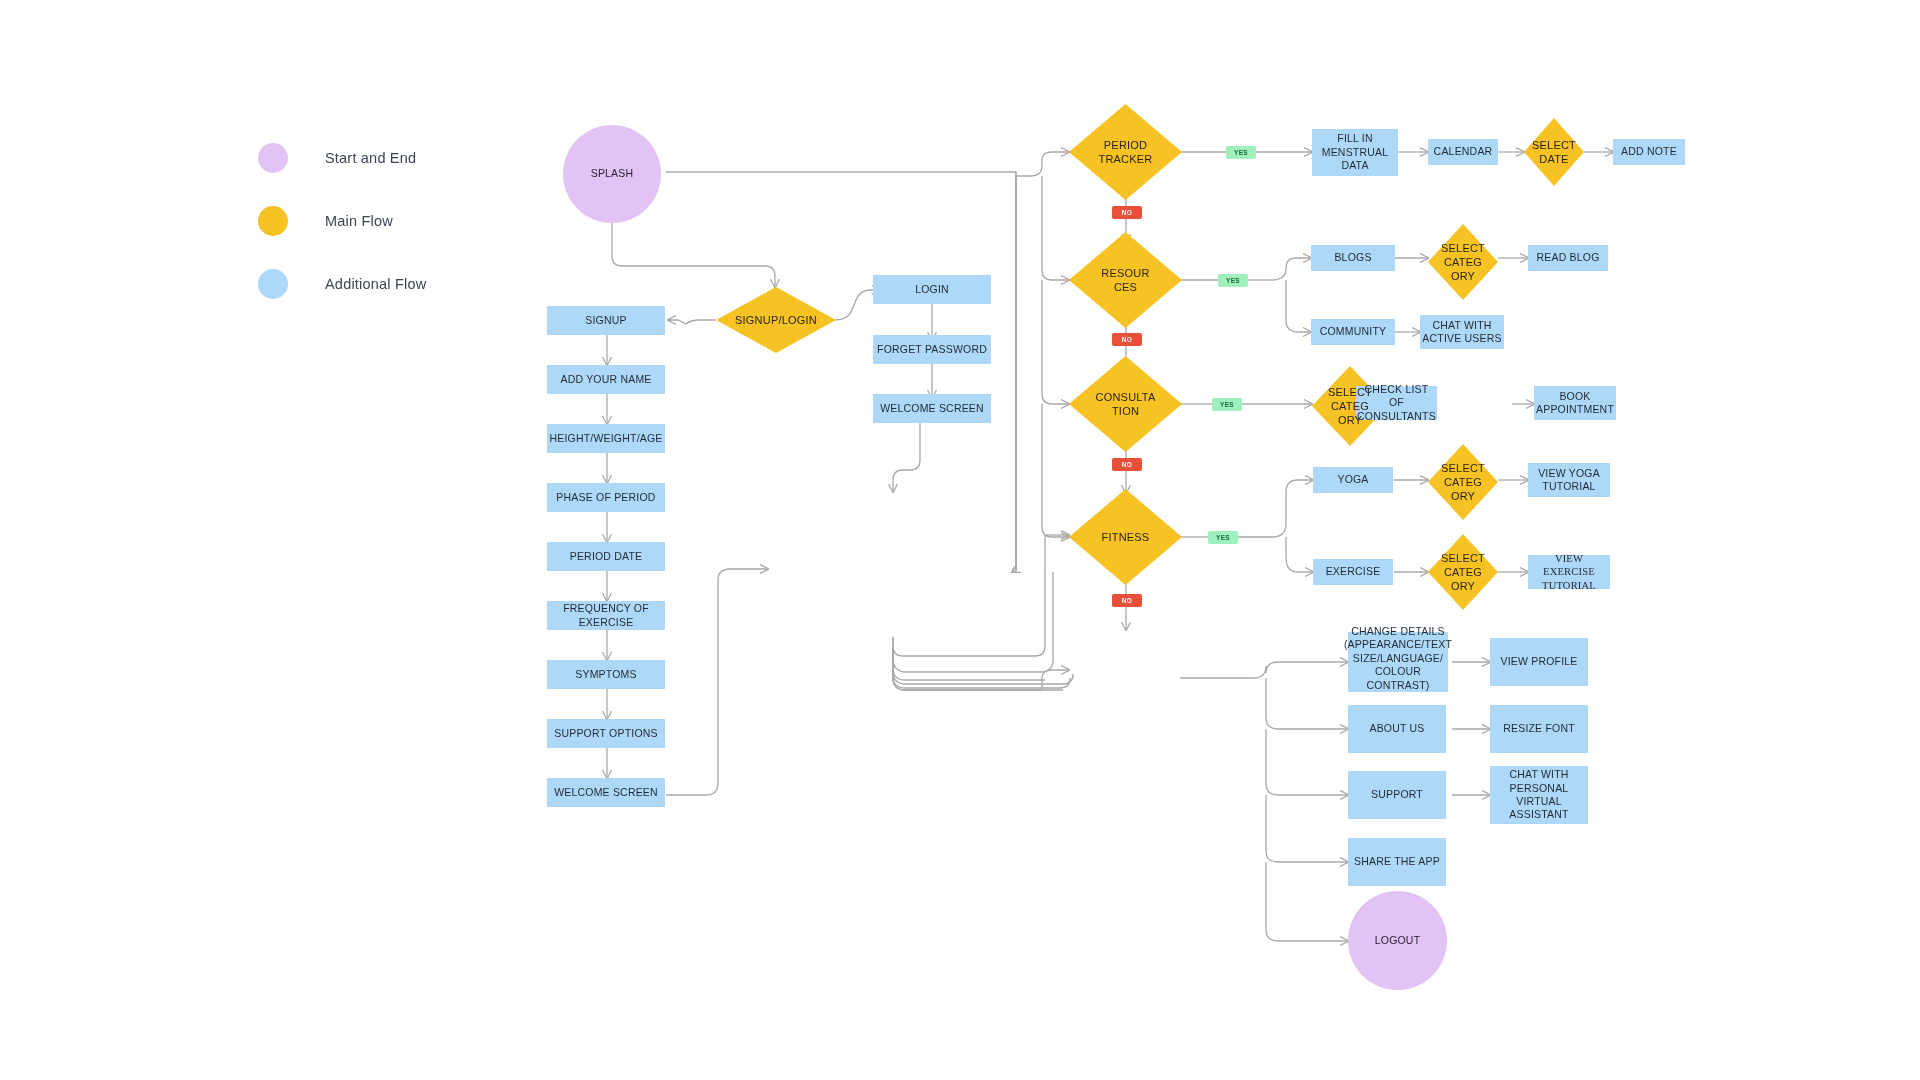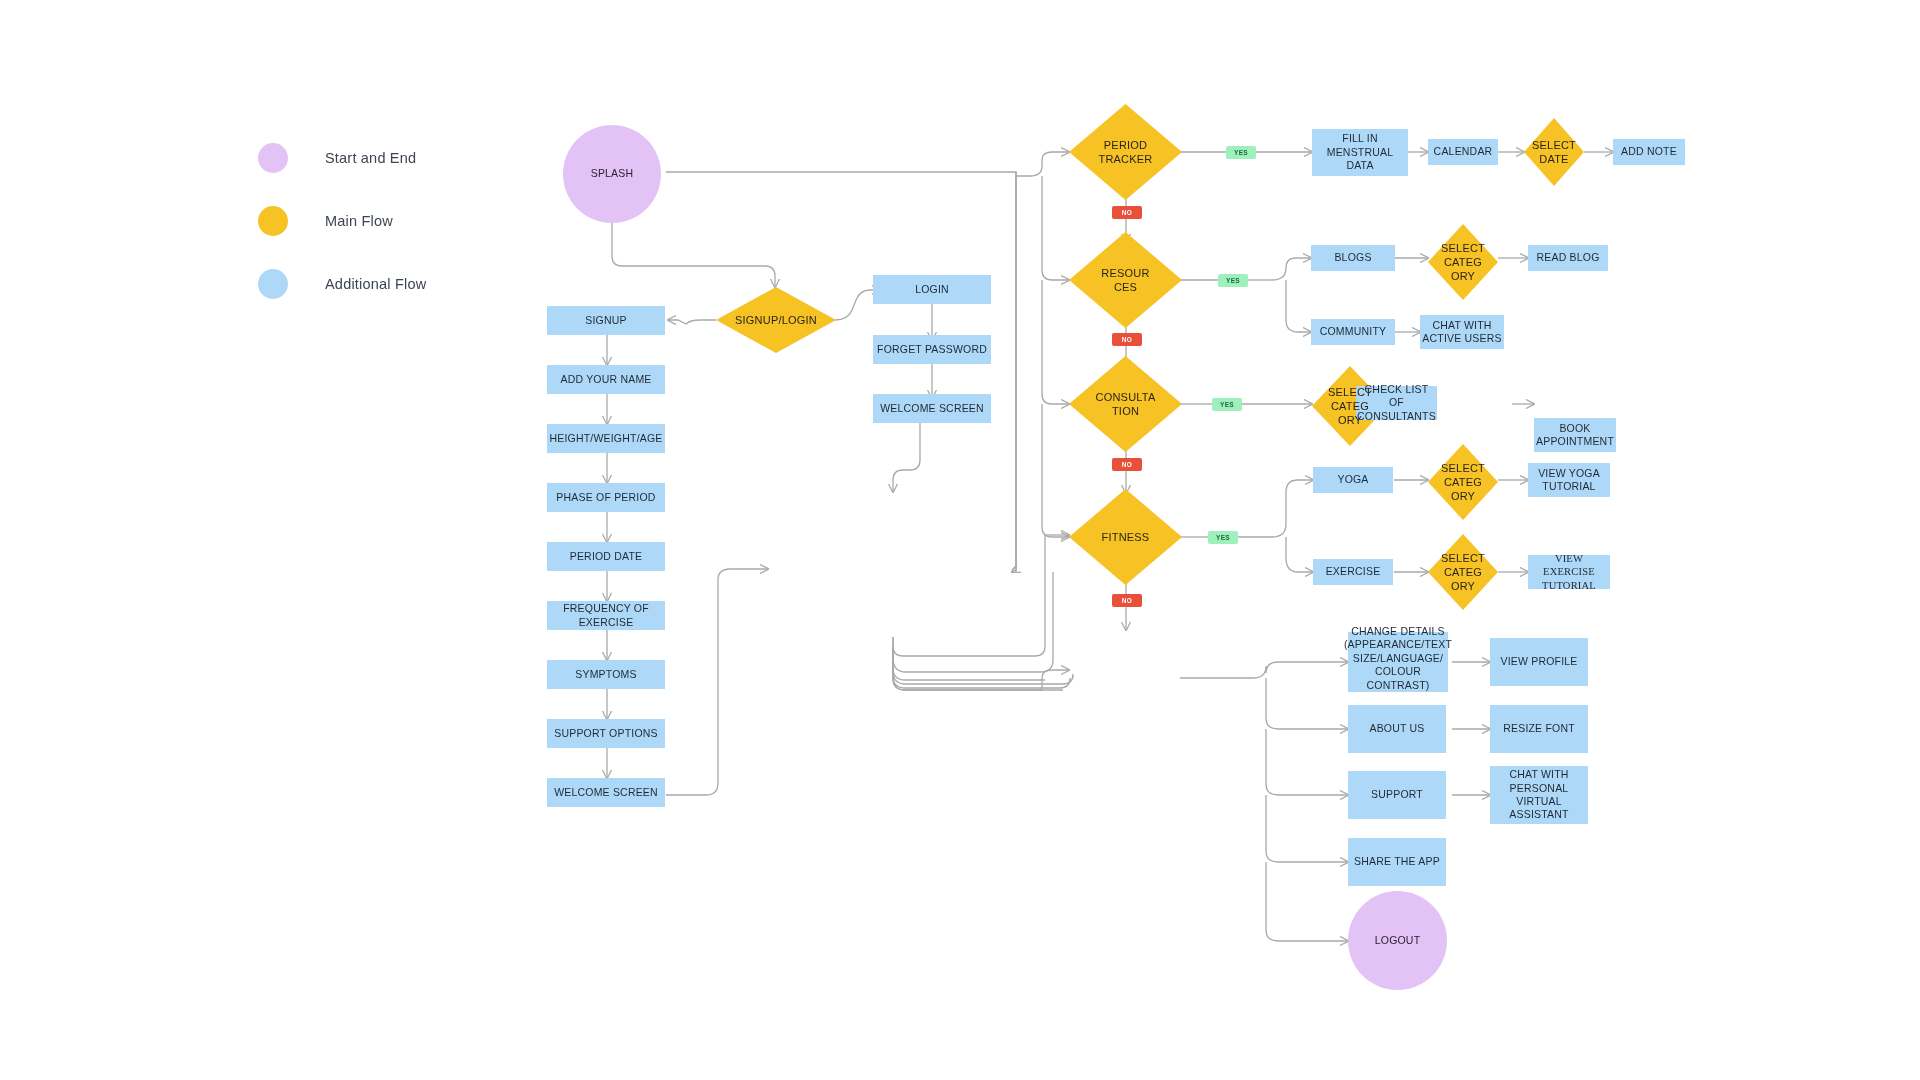--- a/index.html
+++ b/index.html
@@ -205,21 +205,21 @@
   <div class="node diamond" style="left:1069px;top:104px;width:113px;height:96px;">
     <span class="dshape"></span>
     <span class="lbl">PERIOD<br>TRACKER</span>
     </div>
   <div class="pill yes" style="left:1226px;top:146px;width:30px;height:13px;">
     <span>YES</span>
     </div>
   <div class="pill no" style="left:1112px;top:206px;width:30px;height:13px;">
     <span>NO</span>
     </div>
-  <div class="node rect" style="left:1312px;top:129px;width:96px;height:47px;">
+  <div class="node rect" style="left:1312px;top:129px;width:86px;height:47px;">
     <span class="lbl">FILL IN<br>MENSTRUAL<br>DATA</span>
     </div>
   <div class="node rect" style="left:1428px;top:139px;width:70px;height:26px;">
     <span class="lbl">CALENDAR</span>
     </div>
   <div class="node diamond" style="left:1524px;top:118px;width:60px;height:68px;">
     <span class="dshape"></span>
     <span class="lbl">SELECT<br>DATE</span>
     </div>
   <div class="node rect" style="left:1613px;top:139px;width:72px;height:26px;">
@@ -263,21 +263,21 @@
   <div class="pill no" style="left:1112px;top:458px;width:30px;height:13px;">
     <span>NO</span>
     </div>
   <div class="node diamond" style="left:1312px;top:366px;width:76px;height:80px;">
     <span class="dshape"></span>
     <span class="lbl">SELECT<br>CATEG<br>ORY</span>
     </div>
   <div class="node rect" style="left:1356px;top:386px;width:81px;height:34px;">
     <span class="lbl">CHECK LIST OF<br>CONSULTANTS</span>
     </div>
-  <div class="node rect" style="left:1534px;top:386px;width:82px;height:34px;margin-top:32px;">
+  <div class="node rect" style="left:1534px;top:386px;width:82px;height:34px;">
     <span class="lbl">BOOK<br>APPOINTMENT</span>
     </div>
 
   <div class="node diamond" style="left:1069px;top:489px;width:113px;height:96px;">
     <span class="dshape"></span>
     <span class="lbl">FITNESS</span>
     </div>
   <div class="pill yes" style="left:1208px;top:531px;width:30px;height:13px;">
     <span>YES</span>
     </div>

